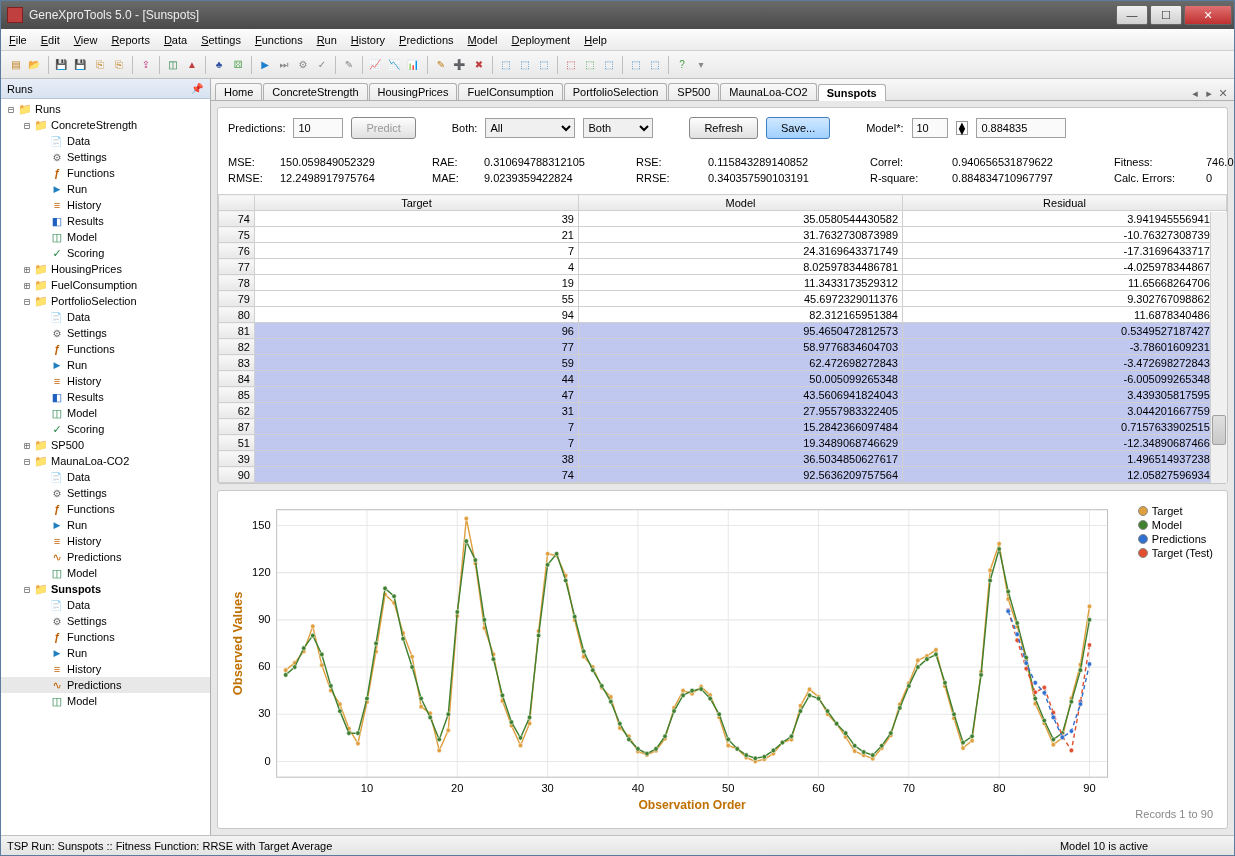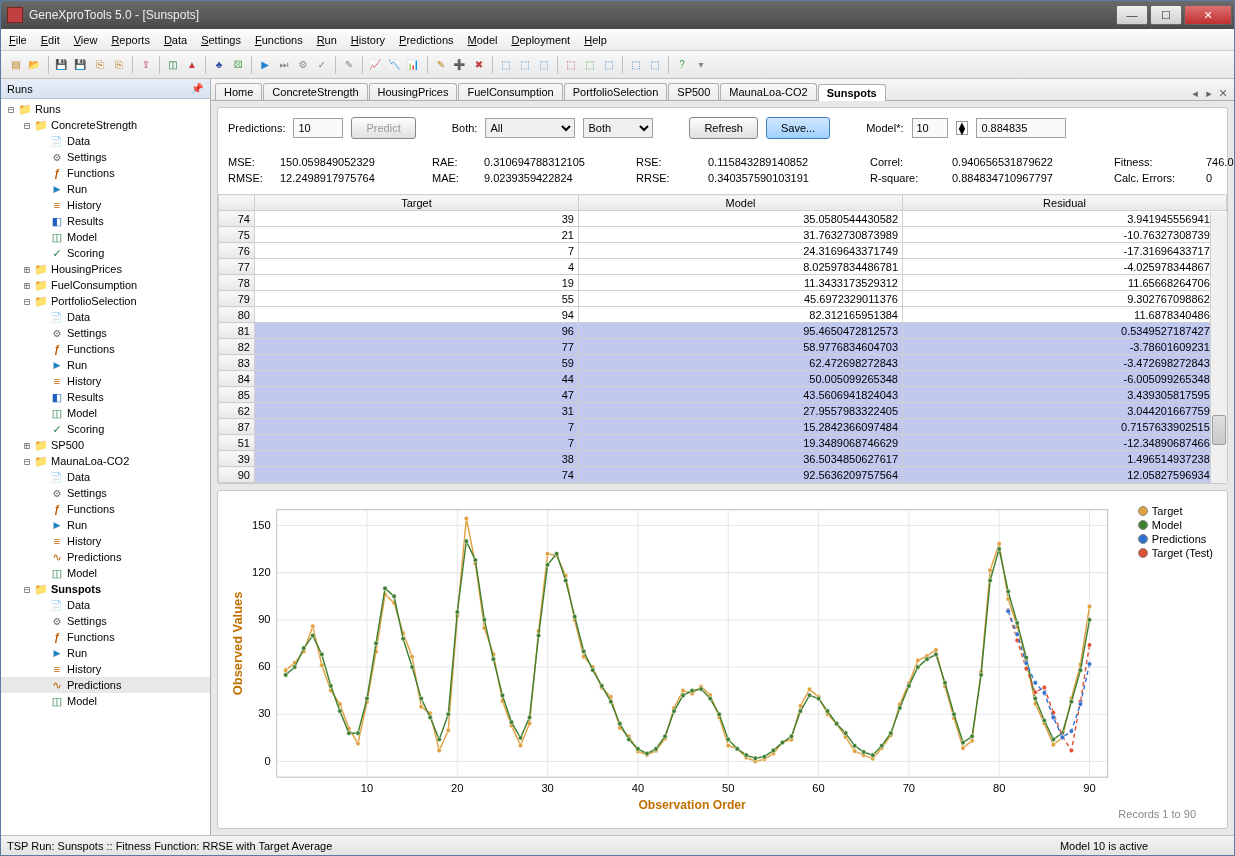--- a/index.html
+++ b/index.html
@@ -62,21 +62,21 @@
 .grid td.rowhead { background: linear-gradient(#f8f8f8,#e8e8e8); text-align: right; width: 36px; }
 .grid tr.sel td { background: #c0c8f0; }
 .grid tr.sel td.rowhead { background: linear-gradient(#f8f8f8,#e8e8e8); }
 .grid .scroll { position: absolute; right: 0; top: 18px; bottom: 0; width: 17px; background: #f0f0f0; border-left: 1px solid #d0d0d0; }
 .grid .scroll .thumb { position: absolute; left: 1px; right: 1px; top: 75%; height: 30px; background: linear-gradient(#e0e0e0,#c8c8c8); border: 1px solid #a0a0a0; border-radius: 2px; }
 .chart-wrap { flex: 1; padding: 8px; position: relative; }
 .chart-wrap svg { width: 100%; height: 100%; }
 .legend { position: absolute; right: 14px; top: 14px; font-size: 11px; }
 .legend div { display: flex; align-items: center; gap: 4px; margin-bottom: 2px; }
 .legend .sw { width: 10px; height: 10px; border-radius: 50%; border: 1px solid #888; }
-.records-label { position: absolute; right: 31px; bottom: 8px; color: #888; font-size: 11px; }
+.records-label { position: absolute; right: 14px; bottom: 8px; color: #888; font-size: 11px; }
 .statusbar { height: 20px; background: linear-gradient(#f4f4f4,#e4e4e4); border-top: 1px solid #c0c0c0; display: flex; align-items: center; padding: 0 6px; }
 .statusbar .right { margin-left: auto; padding-right: 80px; }
 .ylabel { font-weight: bold; fill: #c07000; font-size: 12px; }
 .xlabel { font-weight: bold; fill: #c07000; font-size: 12px; }
 </style>
 </head>
 <body>
 
 <div class="titlebar">
   <div class="app-icon"></div>

